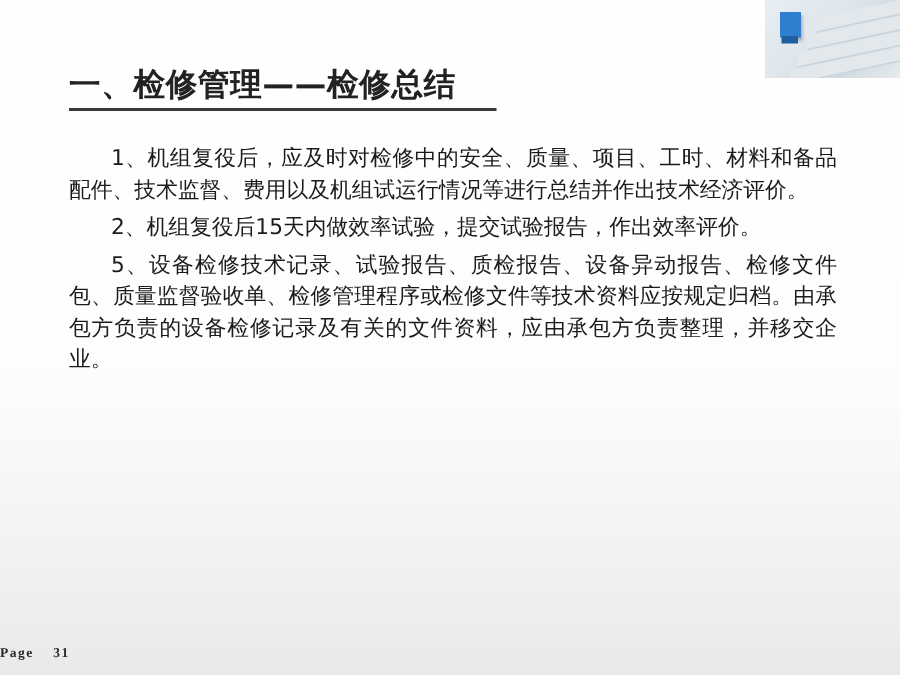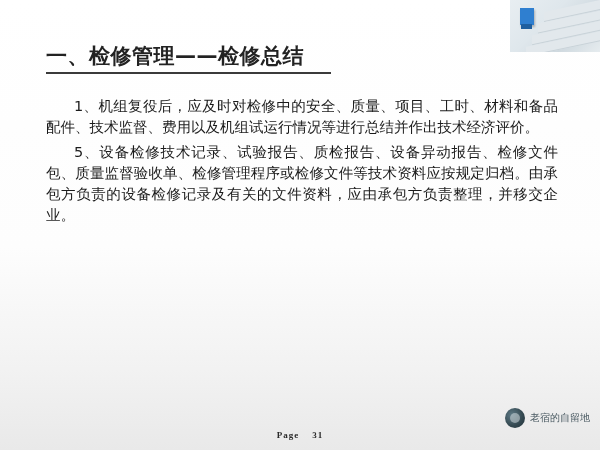--- a/index.html
+++ b/index.html
@@ -96,21 +96,20 @@
   .indent {
     text-indent: 28px;
   }
 
   
   .page-num {
     position: absolute;
     left: 0;
     right: 0;
     bottom: 10px;
-    text-align: center;
     font-family: "Liberation Serif", serif;
     font-size: 9px;
     font-weight: bold;
     color: #2a2a2a;
     letter-spacing: 1px;
     margin-top: 24px;
   }
 
   
   .watermark {
@@ -159,27 +158,24 @@
     <div class="stair s4"></div>
     <div class="blue-box"></div>
     <div class="blue-box-2"></div>
   </div>
 
   <div class="title">一、检修管理——检修总结</div>
   <div class="title-underline"></div>
 
   <div class="body-text">
     <p class="para indent">1、机组复役后，应及时对检修中的安全、质量、项目、工时、材料和备品配件、技术监督、费用以及机组试运行情况等进行总结并作出技术经济评价。</p>
+    <p class="para indent">2、机组复役后15天内做效率试验，提交试验报告，作出效率评价。</p>
     <p class="para indent">5、设备检修技术记录、试验报告、质检报告、设备异动报告、检修文件包、质量监督验收单、检修管理程序或检修文件等技术资料应按规定归档。由承包方负责的设备检修记录及有关的文件资料，应由承包方负责整理，并移交企业。</p>
   </div>
 
   <div class="page-num">
     <span>Page</span>
     &nbsp;&nbsp;
     <span>31</span>
   </div>
 
-  <div class="watermark">
-    <div class="wm-logo"></div>
-    <div class="wm-text">老宿的自留地</div>
-  </div>
 
 </div>
 
 </body></html>

